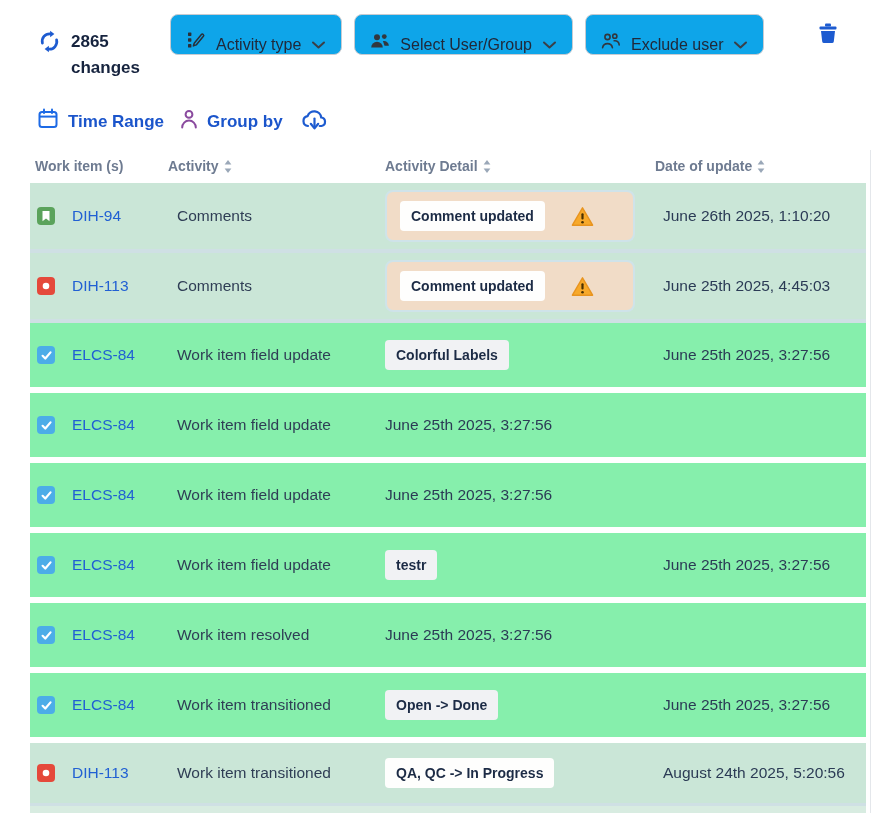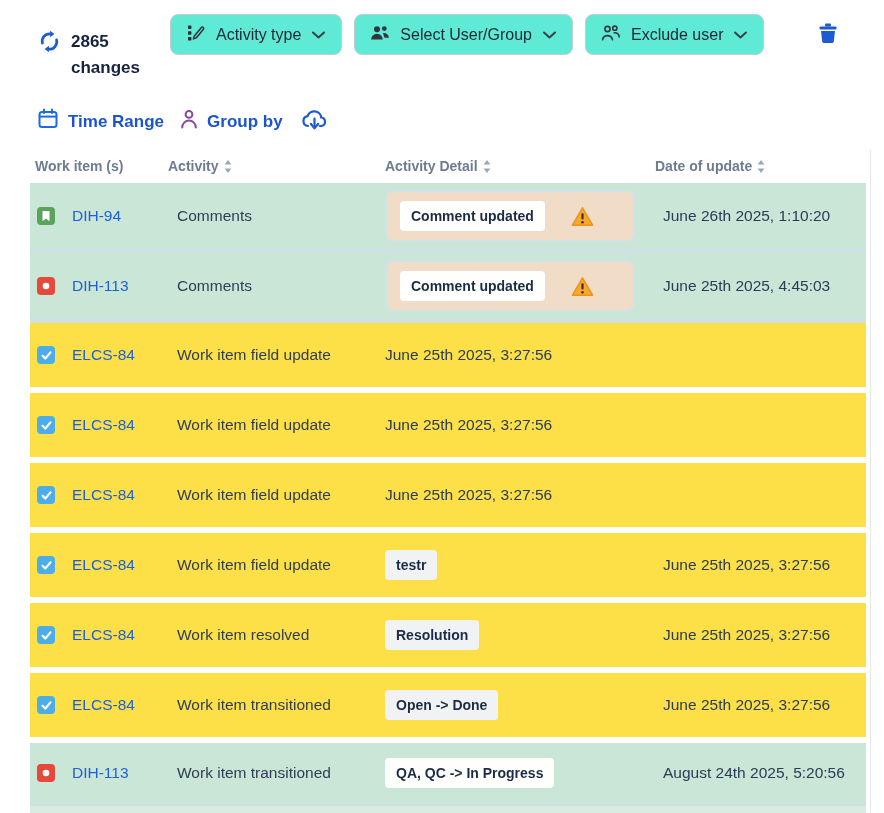--- a/index.html
+++ b/index.html
@@ -4,41 +4,41 @@
 <style>
   * { box-sizing: border-box; margin: 0; padding: 0; }
   html,body { width:884px; height:813px; overflow:hidden; background:#fff;
     font-family:"Liberation Sans", sans-serif; color:#22304a; }
 
   
   .toolbar1 { display:flex; align-items:flex-start; padding:14px 44px 0 37px; }
   .stat { display:flex; gap:9px; width:133px; margin-top:15px; }
   .stat-text { font-size:17px; font-weight:700; color:#16233e; line-height:26px; width:84px; }
   .filters { display:flex; gap:12px; }
-  .filter-btn { display:flex; align-items:center; gap:10px; height:41px; padding:0 15px;
-    border:1px solid #c7cbd1; border-radius:8px; background:#5eead4; font-size:16px;
+  .filter-btn { display:flex; align-items:flex-end; gap:10px; height:41px; padding:0 15px;
+    border:1px solid #c7cbd1; border-radius:8px; background:#0ea5e9; font-size:16px;
     color:#20293a; cursor:pointer; }
   .trash-btn { margin-left:auto; margin-top:6px; background:none; border:none; cursor:pointer; }
 
   
   .toolbar2 { display:flex; align-items:center; gap:16px; padding:27px 12px 0 37px; }
   .tool-link { display:flex; align-items:center; gap:9px; background:none; border:none;
     color:#1b55cb; font-weight:700; font-size:17px; font-family:inherit; cursor:pointer; }
   .dl-btn { background:none; border:none; cursor:pointer; margin-left:2px; }
 
   
   .table { margin:14px 0 0 30px; width:836px; }
   .thead { display:grid; grid-template-columns:133px 217px 270px 1fr; padding-left:5px;
     height:34px; align-items:center; color:#6e7b91; font-weight:700; font-size:14px;
     box-shadow:0 4px 0 #dde8f2; }
   .th { display:flex; align-items:center; gap:5px; }
   .sort-icon { display:inline-flex; }
 
   .row { display:grid; grid-template-columns:140px 208px 278px 1fr; align-items:center;
-    height:64px; margin-bottom:6px; padding-left:7px; background:#fde047; }
+    height:64px; margin-bottom:6px; padding-left:7px; background:#86efac; }
   .row.highlighted { background:#cae6d7; height:66px; margin-bottom:4px;
     box-shadow:0 4px 0 #cfe0e4; }
   .rows .row:last-child { height:60px; margin-bottom:3px; }
   .partial-row { height:10px; background:#d8ece1; }
 
   .cell-item { display:flex; align-items:center; gap:17px; }
   .type-icon { width:18px; height:18px; border-radius:4px; display:none;
     align-items:center; justify-content:center; flex:none; }
   .row[data-icon="story"] .type-icon-story { display:flex; background:#5ba35c; }
   .row[data-icon="bug"]   .type-icon-bug   { display:flex; background:#e5493b; }
@@ -264,20 +264,26 @@
     <div class="cell cell-item">
 
       <span class="type-icon type-icon-task">
         <svg width="13" height="13" viewBox="0 0 13 13">
               <path d="M2.6 6.8 l2.7 2.7 L10.5 3.4" stroke="#fff" stroke-width="2.2" fill="none" stroke-linecap="round" stroke-linejoin="round"></path>
             </svg>
       </span>
       <a class="item-key">ELCS-84</a>
     </div>
     <div class="cell cell-activity">Work item field update</div>
+    <div class="cell cell-detail">
+      <div class="detail-wrap">
+        <span class="badge">Colorful Labels</span>
+
+      </div>
+    </div>
     <div class="cell cell-date">June 25th 2025, 3:27:56</div>
   </div>
       <div class="row" data-icon="task">
     <div class="cell cell-item">
 
       <span class="type-icon type-icon-task">
         <svg width="13" height="13" viewBox="0 0 13 13">
               <path d="M2.6 6.8 l2.7 2.7 L10.5 3.4" stroke="#fff" stroke-width="2.2" fill="none" stroke-linecap="round" stroke-linejoin="round"></path>
             </svg>
       </span>
@@ -322,26 +328,20 @@
     <div class="cell cell-item">
 
       <span class="type-icon type-icon-task">
         <svg width="13" height="13" viewBox="0 0 13 13">
               <path d="M2.6 6.8 l2.7 2.7 L10.5 3.4" stroke="#fff" stroke-width="2.2" fill="none" stroke-linecap="round" stroke-linejoin="round"></path>
             </svg>
       </span>
       <a class="item-key">ELCS-84</a>
     </div>
     <div class="cell cell-activity">Work item resolved</div>
-    <div class="cell cell-detail">
-      <div class="detail-wrap">
-        <span class="badge">Resolution</span>
-
-      </div>
-    </div>
     <div class="cell cell-date">June 25th 2025, 3:27:56</div>
   </div>
       <div class="row" data-icon="task">
     <div class="cell cell-item">
 
       <span class="type-icon type-icon-task">
         <svg width="13" height="13" viewBox="0 0 13 13">
               <path d="M2.6 6.8 l2.7 2.7 L10.5 3.4" stroke="#fff" stroke-width="2.2" fill="none" stroke-linecap="round" stroke-linejoin="round"></path>
             </svg>
       </span>

